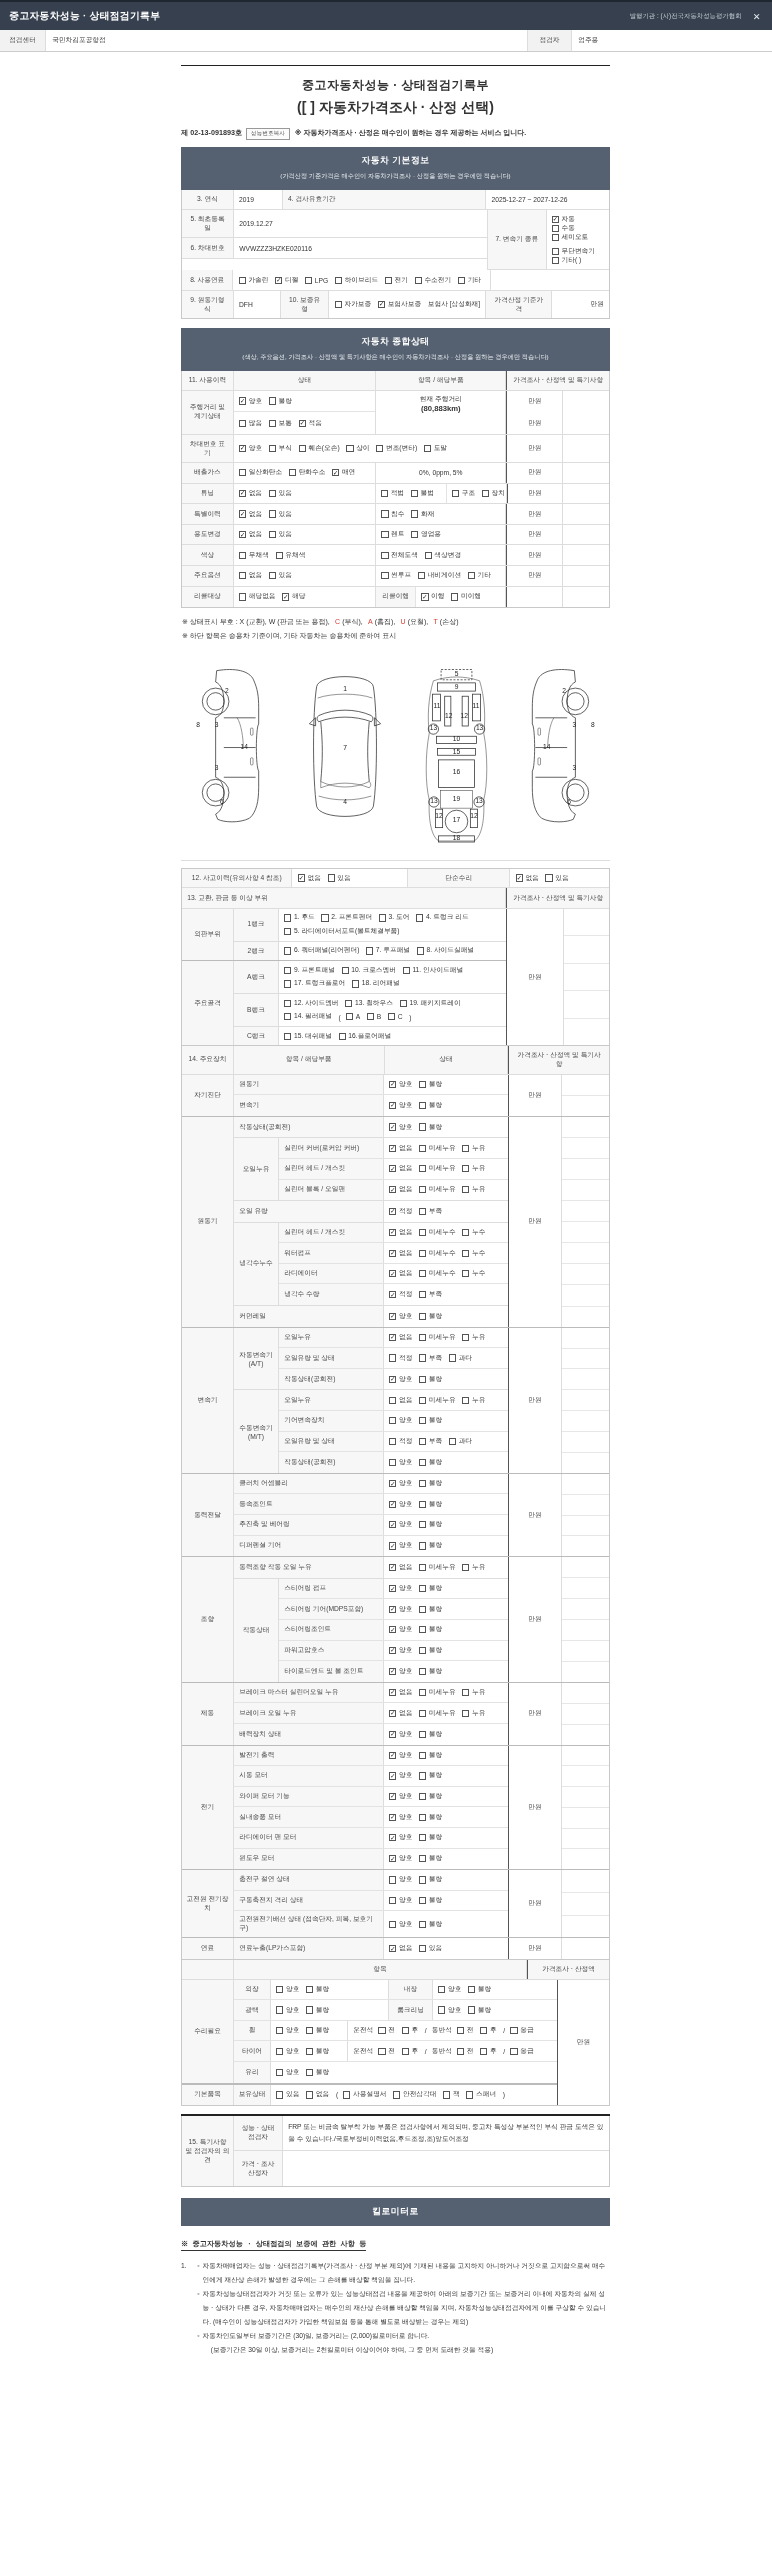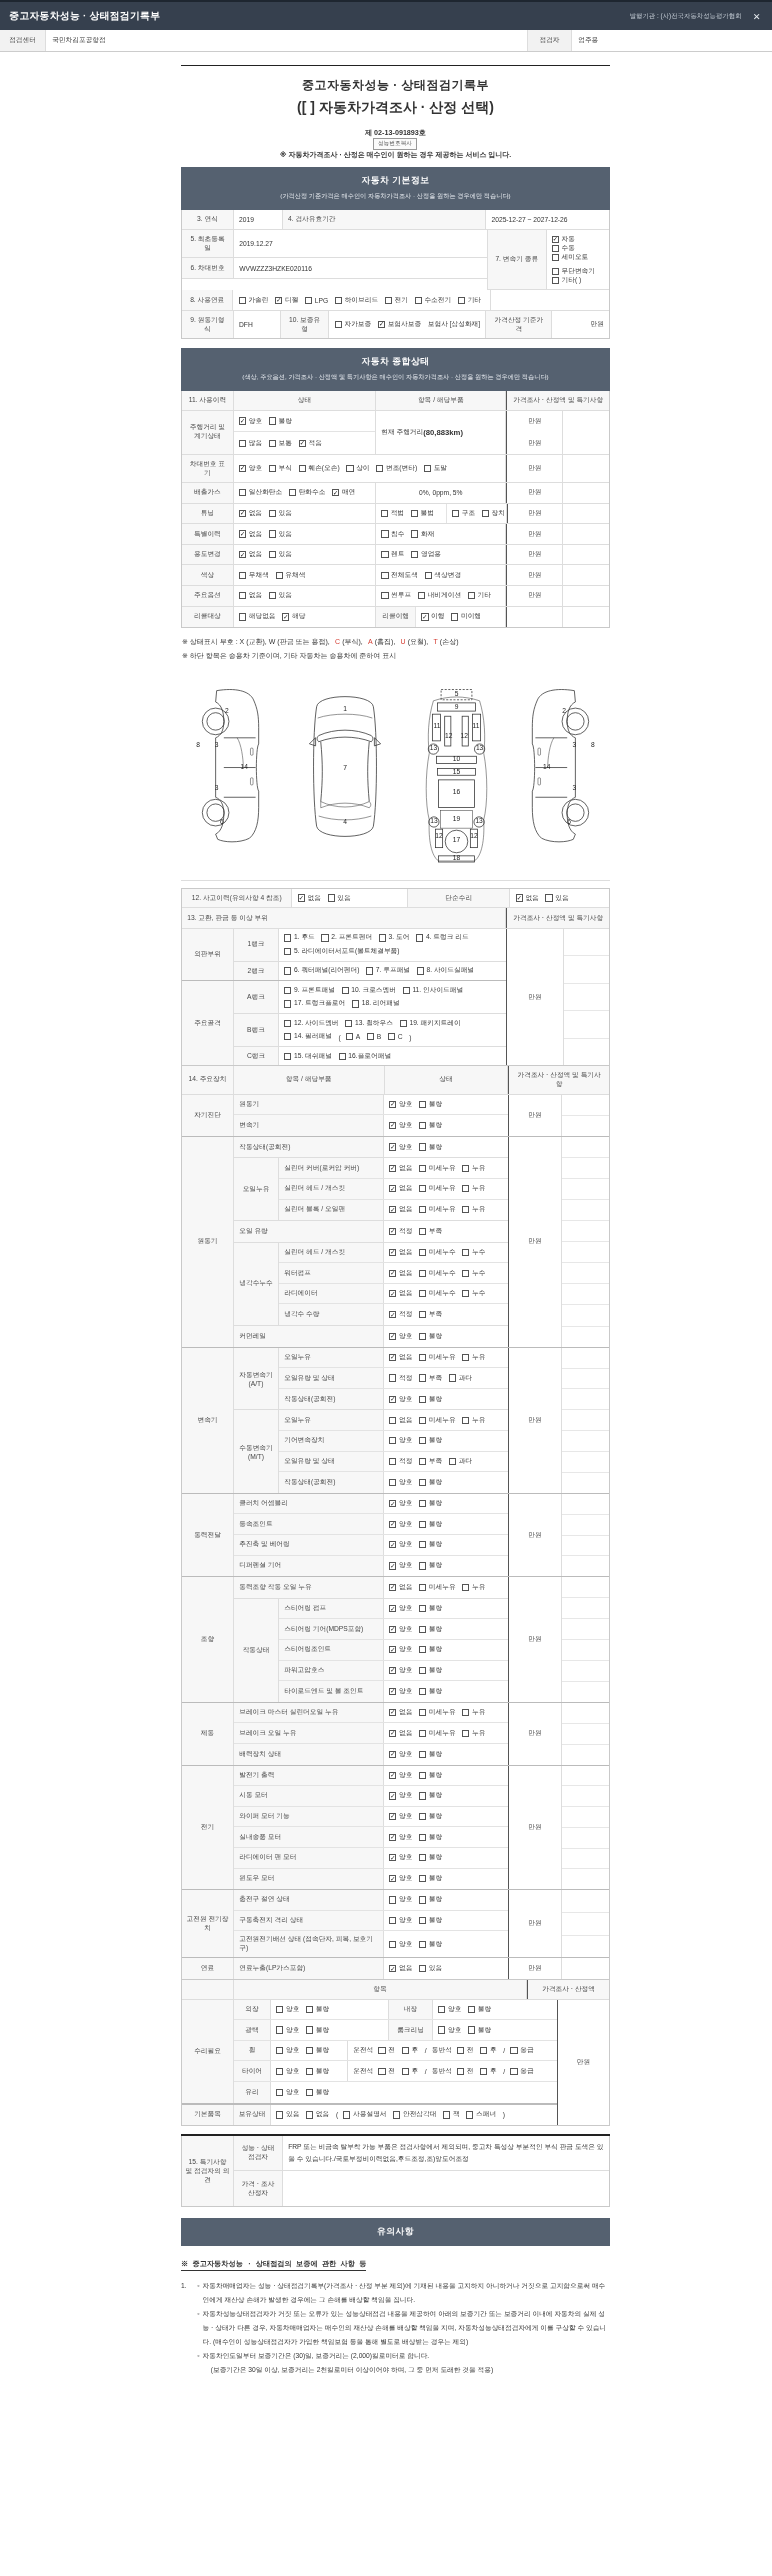--- a/index.html
+++ b/index.html
@@ -16,21 +16,21 @@
   .infobar .lab { background:#f2f2f2; justify-content:center; width:46px; color:#444;}
   .infobar .val1 { flex:1; }
   .infobar .lab2 { width:44px; }
   .infobar .val2 { width:201px; border-right:none;}
 
   
   .paper { width:429px; margin-left:181px; padding-top:13.4px; }
   .rule-heavy { border-top:1.5px solid #222; }
   .doc-title1 { text-align:center; font-size:12px; font-weight:bold; margin-top:11.3px; letter-spacing:0.5px;}
   .doc-title2 { text-align:center; font-size:14px; font-weight:bold; margin-top:5.2px;}
-  .docno-row { display:flex; align-items:center; margin:10.3px 0 7.2px; font-size:7.2px;flex-direction:column;}
+  .docno-row { display:flex; margin:10.3px 0 7.2px; font-size:7.2px;}
   .docno { font-weight:bold; }
   .copy-btn { border:0.5px solid #999; background:#fbfbfb; font-size:5.7px; color:#555; padding:1px 3.6px; margin:0 5.2px 0 4.1px; cursor:pointer;}
   .svc-note { font-weight:bold; font-size:7px;}
 
   .secbar { background:#556170; color:#fff; text-align:center; padding:7.7px 5.2px 8.8px; }
   .secbar .t { font-size:8.8px; font-weight:bold; letter-spacing:0.5px;}
   .secbar .s { font-size:6.2px; margin-top:5.2px; color:#e6eaef;}
 
   .tbl { border:0.5px solid #c9c9c9; border-top:none; font-size:6.7px;}
   .tr { display:flex; border-bottom:0.5px solid #ddd; min-height:20.6px;}
@@ -244,21 +244,21 @@
               <span class="cb">
                 <span class="bx"></span>
                 <span class="lb">보통</span>
               </span>
               <span class="cb on">
                 <span class="bx">✓</span>
                 <span class="lb">적음</span>
               </span>
             </div>
           </div>
-          <div class="td" style="width: 131px;">
+          <div class="td" style="width: 131px; flex-direction: column;">
             <span>현재 주행거리</span>
             <span class="bold" style="font-size: 7.7px;">(80,883km)</span>
           </div>
           <div class="td price-a" style="padding: 0px;">
             <div class="vstack" style="flex: 1 1 0%; align-self: stretch; justify-content: space-around;">
               <div style="text-align: center;">만원</div>
               <div style="text-align: center;">만원</div>
             </div>
           </div>
           <div class="td price-b"></div>
@@ -1775,21 +1775,21 @@
         </div>
         <div class="tr" style="min-height:35px">
           <div class="td lab" style="width:49px">가격 · 조사 산정자</div>
           <div class="td" style="flex:1"></div>
         </div>
       </div>
     </div>
   </div>
 
   <div class="secbar" style="margin-top:10.3px;padding:8.2px 0">
-    <div class="t">유의사항</div>
+    <div class="t">킬로미터로</div>
   </div>
   <div>
     <div class="notice-head">※ 중고자동차성능 · 상태점검의 보증에 관한 사항 등</div>
     <div id="notice-list">
         <div class="nitem">
           <span class="num">1.</span>
           <div class="bd">
             <div class="nbul">
               <span class="bm">◦</span>
               <div class="bt">자동차매매업자는 성능 · 상태점검기록부(가격조사 · 산정 부분 제외)에 기재된 내용을 고지하지 아니하거나 거짓으로 고지함으로써 매수인에게 재산상 손해가 발생한 경우에는 그 손해를 배상할 책임을 집니다.</div>

